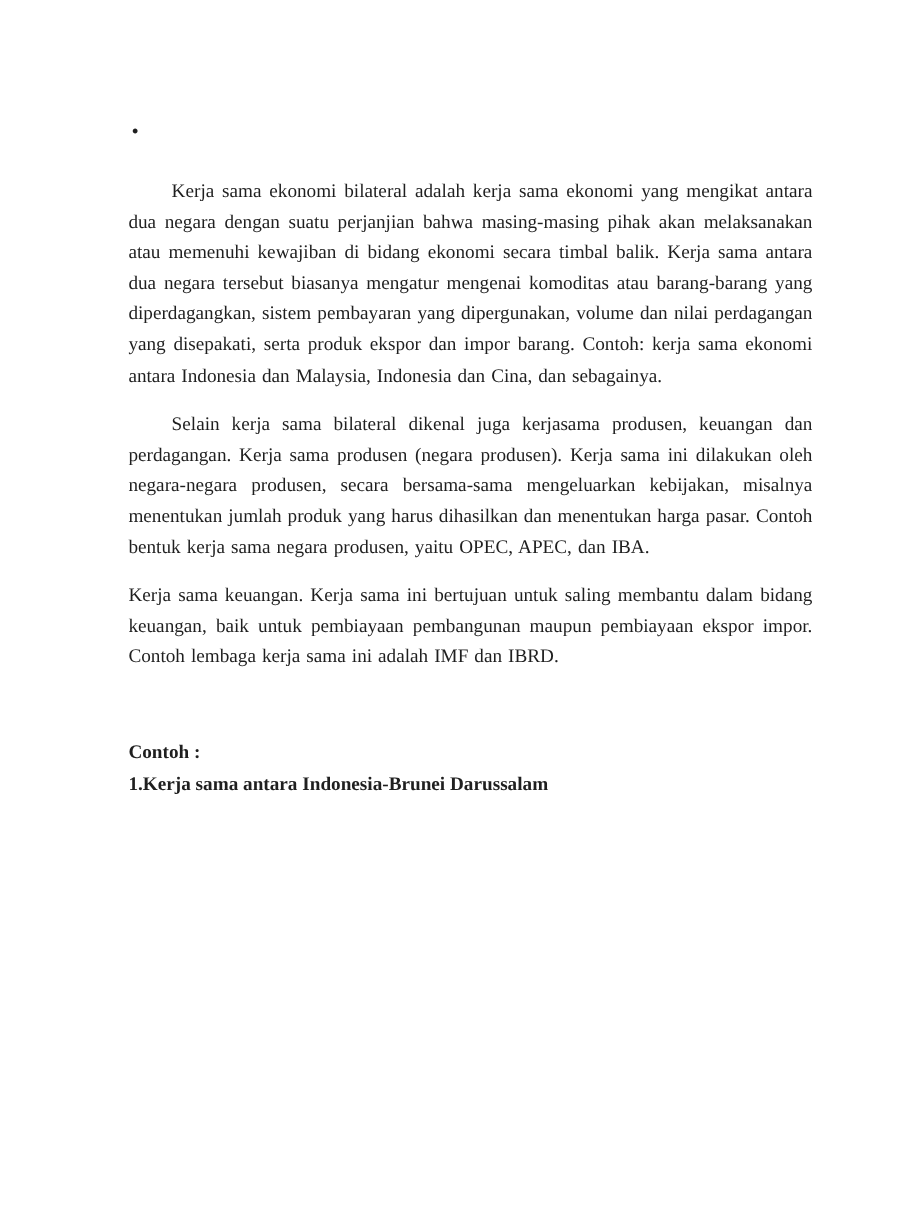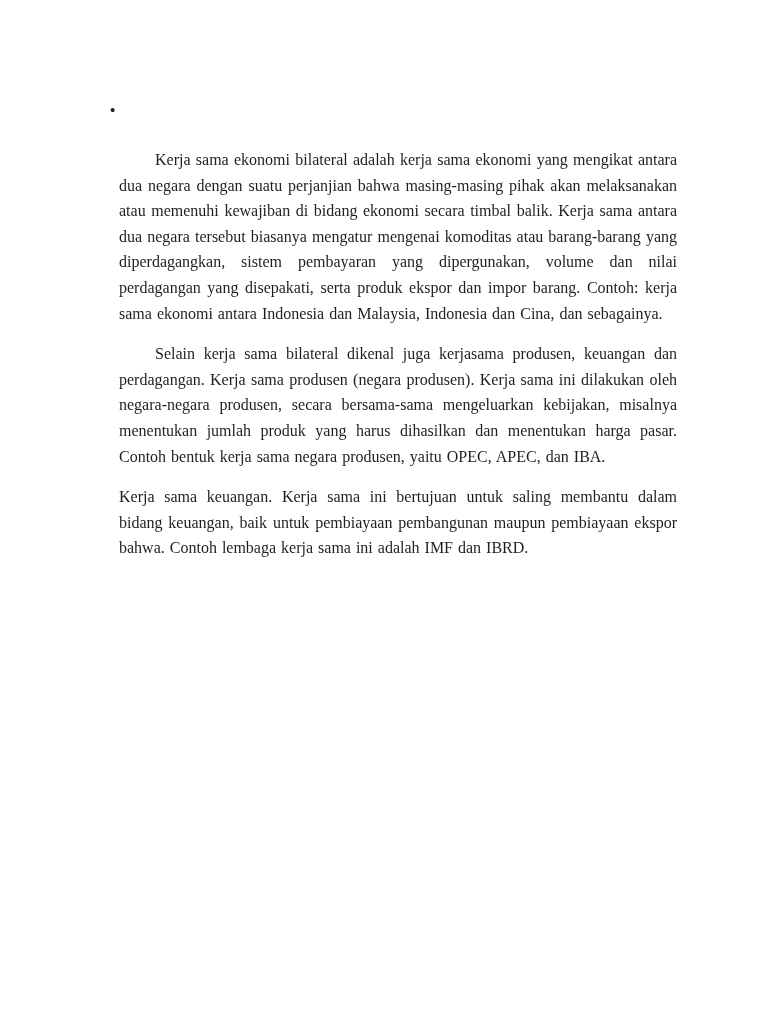--- a/index.html
+++ b/index.html
@@ -34,21 +34,21 @@
     display: inline-block;
     width: 22px;
     padding-left: 3px;
     font-size: 15px;
     flex: 0 0 auto;
   }
   .para {
     font-size: 16px;
     line-height: 1.6;
     text-align: justify;
-    margin: 0 0 15px 12px;
+    margin: 0 0 15px 0;
     word-spacing: 1px;
   }
   .para.indent {
     text-indent: 36px;
   }
   .example-block {
     margin-top: 54px;
   }
   .bold-line {
     font-weight: bold;
@@ -64,20 +64,22 @@
   <div class="content">
 
     <div class="heading-row">
       <span class="bullet">•</span>
     </div>
 
     <p class="para indent">Kerja sama ekonomi bilateral adalah kerja sama ekonomi yang mengikat antara dua negara dengan suatu perjanjian bahwa masing-masing pihak akan melaksanakan atau memenuhi kewajiban di bidang ekonomi secara timbal balik. Kerja sama antara dua negara tersebut biasanya mengatur mengenai komoditas atau barang-barang yang diperdagangkan, sistem pembayaran yang dipergunakan, volume dan nilai perdagangan yang disepakati, serta produk ekspor dan impor barang. Contoh: kerja sama ekonomi antara Indonesia dan Malaysia, Indonesia dan Cina, dan sebagainya.</p>
 
     <p class="para indent">Selain kerja sama bilateral dikenal juga kerjasama produsen, keuangan dan perdagangan. Kerja sama produsen (negara produsen). Kerja sama ini dilakukan oleh negara-negara produsen, secara bersama-sama mengeluarkan kebijakan, misalnya menentukan jumlah produk yang harus dihasilkan dan menentukan harga pasar. Contoh bentuk kerja sama negara produsen, yaitu OPEC, APEC, dan IBA.</p>
 
-    <p class="para">Kerja sama keuangan. Kerja sama ini bertujuan untuk saling membantu dalam bidang keuangan, baik untuk pembiayaan pembangunan maupun pembiayaan ekspor bahwa. Contoh lembaga kerja sama ini adalah IMF dan IBRD.</p>
+    <p class="para">Kerja sama keuangan. Kerja sama ini bertujuan untuk saling membantu dalam bidang keuangan, baik untuk pembiayaan pembangunan maupun pembiayaan ekspor impor. Contoh lembaga kerja sama ini adalah IMF dan IBRD.</p>
 
 
     <div class="example-block">
+      <p class="bold-line">Contoh :</p>
+      <p class="bold-line">1.Kerja sama antara Indonesia-Brunei Darussalam</p>
     </div>
 
   </div>
 </div>
 
 </body></html>

